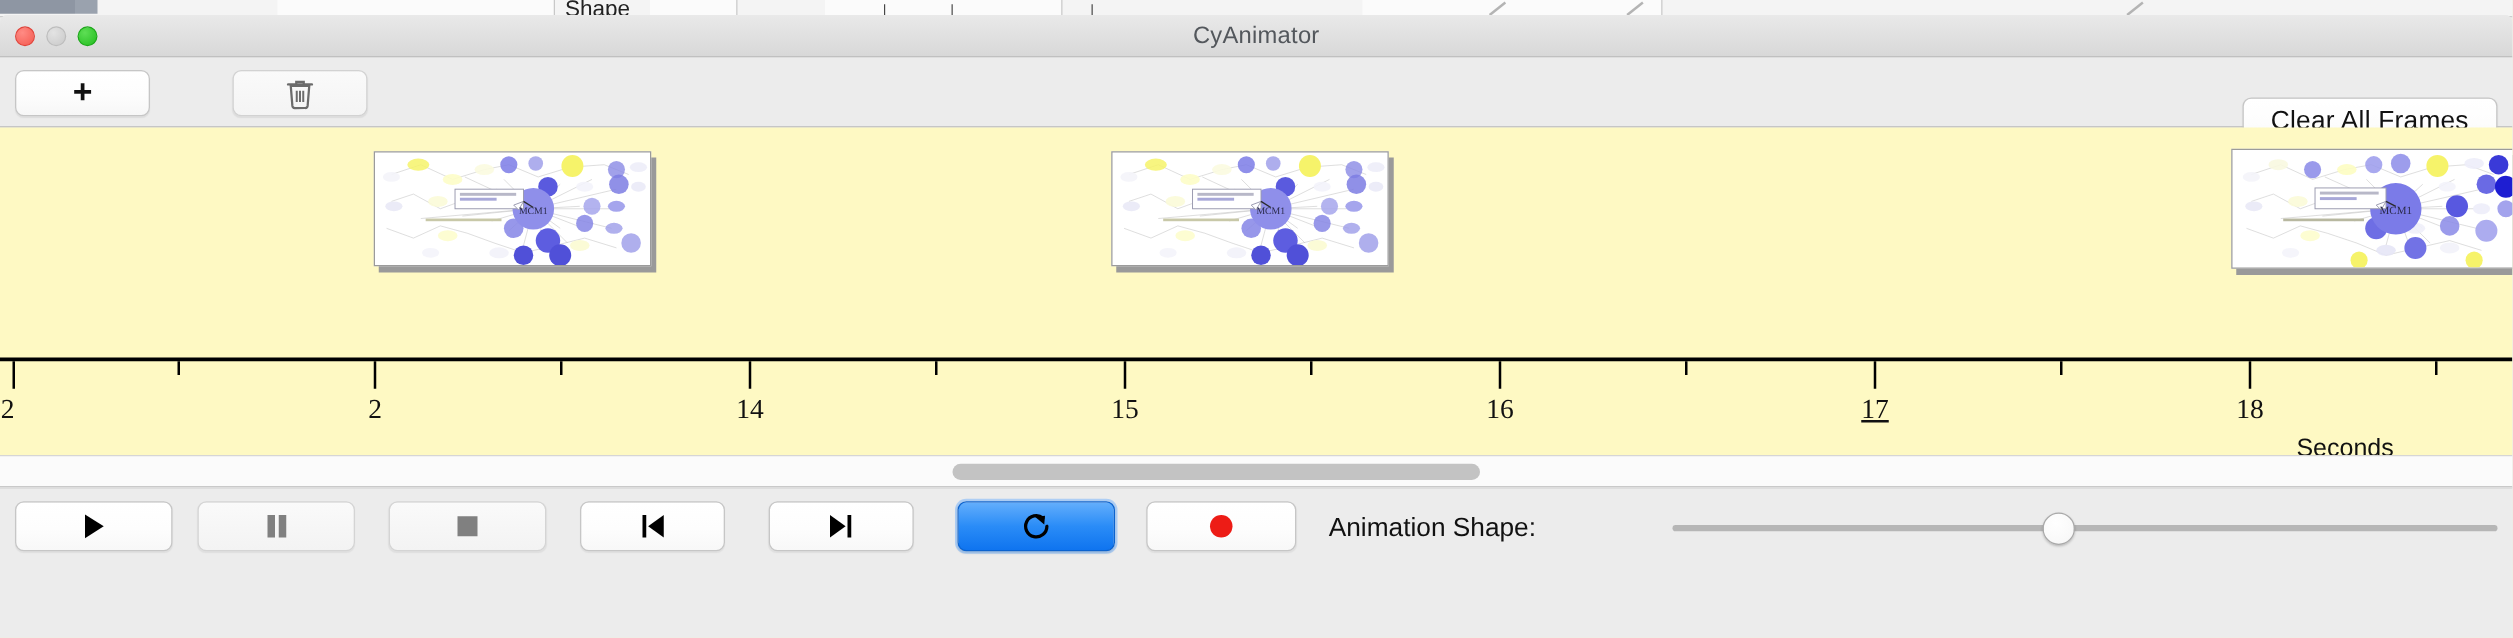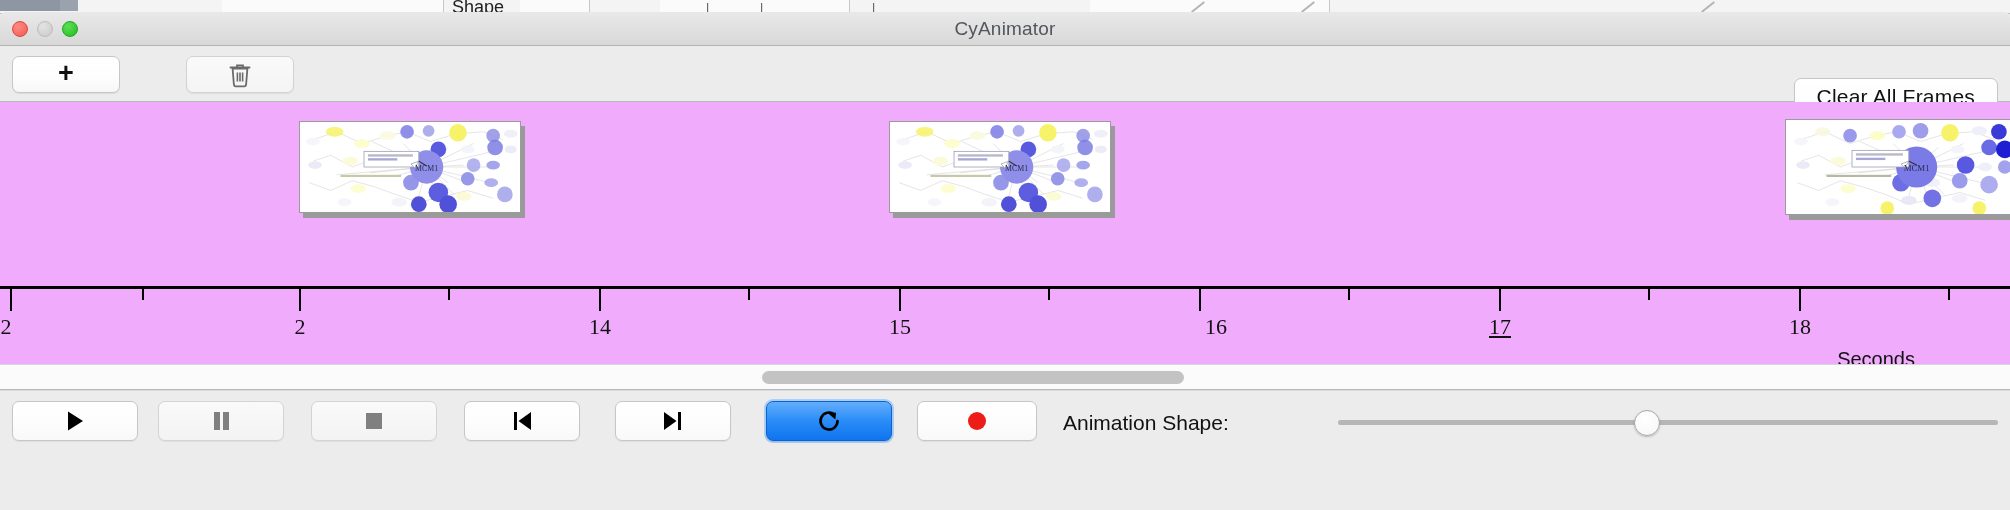--- a/index.html
+++ b/index.html
@@ -74,21 +74,21 @@
   #clear-all-frames-button {
     right: 12px; top: 10px; height: 37px; padding: 0 22px;
     font-size: 21px; letter-spacing: .2px; margin-top: 22px;
   }
   .plus-icon { font-size: 27px; font-weight: 700; line-height: 1; margin-top: -2px; }
   .trash-icon { display: block; }
 
   
   .frames-area {
     position: relative; width: 100%; height: 262px;
-    background: #f0abfc; overflow: hidden;
+    background: #fef9c3; overflow: hidden;
   }
   .frame-thumb { position: absolute; }
   .thumb-shadow {
     position: absolute; left: 4px; top: 5px; width: 100%; height: 100%;
     background: #9a9a9a;
   }
   .thumb-body {
     position: relative; width: 100%; height: 100%;
     background: #ffffff; border: 1px solid #9b9b9b; overflow: hidden;
   }
@@ -394,21 +394,21 @@
       <div class="tick major" style="left:599px;"></div>
       <div class="tick major" style="left:899px;"></div>
       <div class="tick major" style="left:1199px;"></div>
       <div class="tick major" style="left:1499px;"></div>
       <div class="tick major" style="left:1799px;"></div>
 
       <div class="tick-label" style="left:6px;">2</div>
       <div class="tick-label" style="left:300px;">2</div>
       <div class="tick-label" style="left:600px;font-family:Liberation Serif, serif;">14</div>
       <div class="tick-label" style="left:900px;">15</div>
-      <div class="tick-label" style="left:1200px;margin-left:16px;">16</div>
+      <div class="tick-label" style="left:1200px;">16</div>
       <div class="tick-label" style="left:1500px;text-decoration:underline;">17</div>
       <div class="tick-label" style="left:1800px;">18</div>
 
       <div class="axis-title">
         <span>Seconds</span>
       </div>
     </div>
   </div>
 
   <div class="hscroll">

